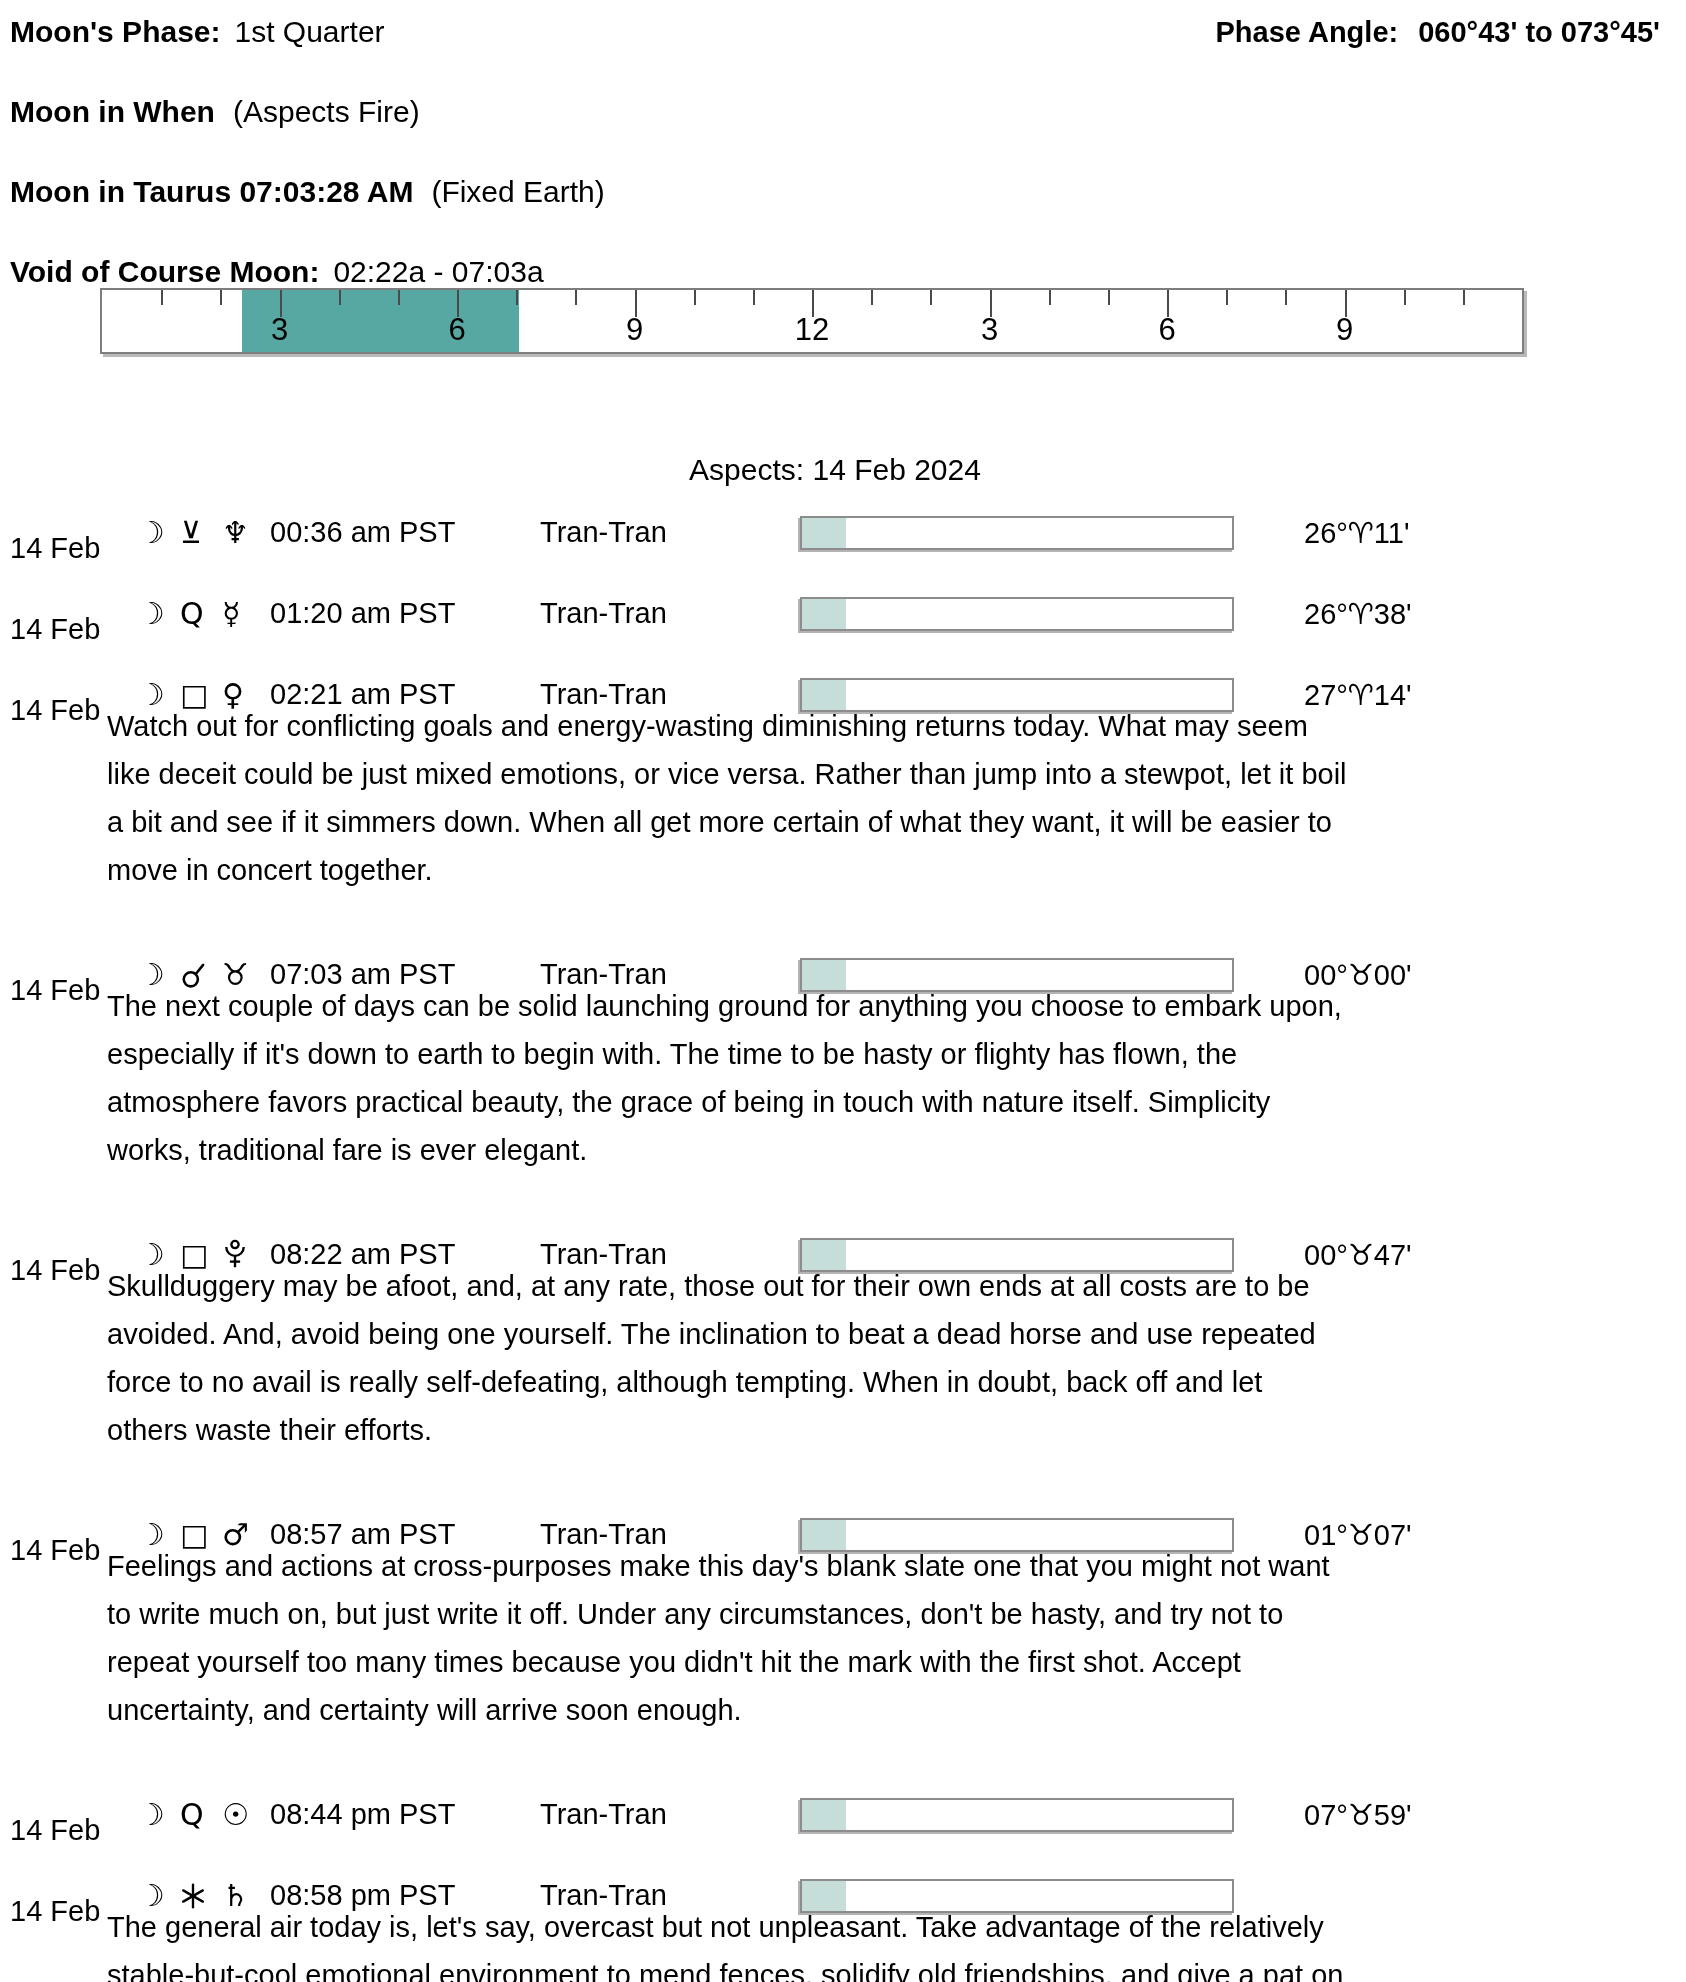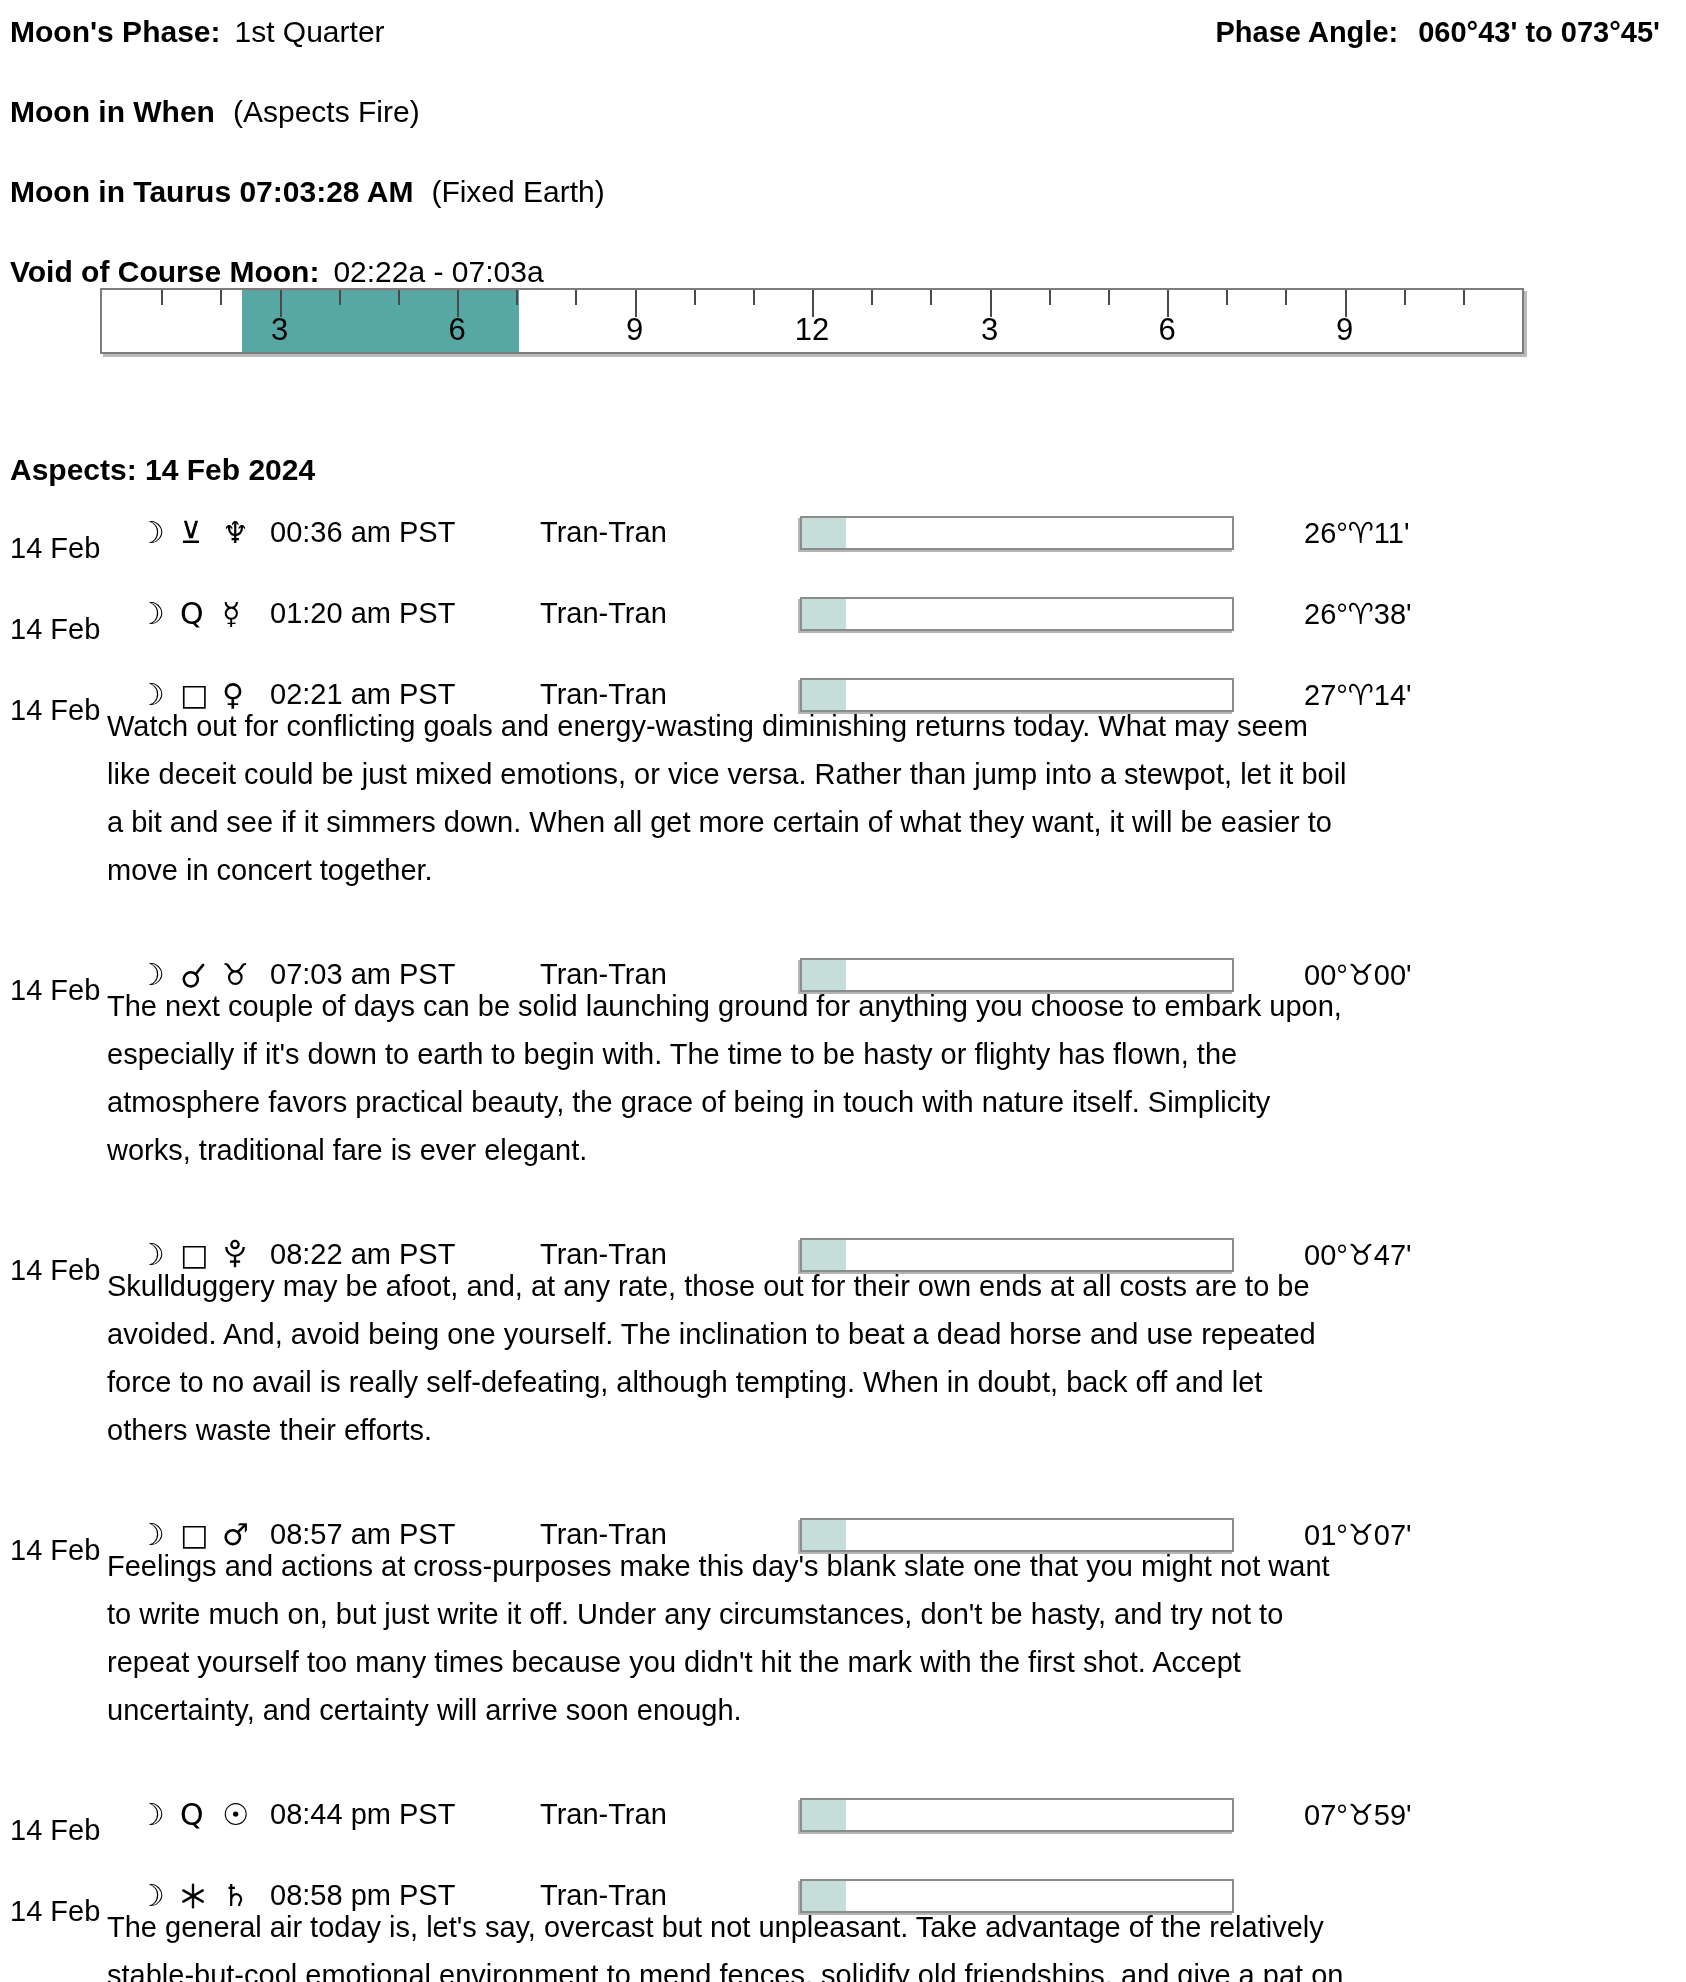--- a/index.html
+++ b/index.html
@@ -31,21 +31,21 @@
   .tick{position:absolute;top:0;width:2px;background:#4a4a4a;}
   .tick.minor{height:15px;}
   .tick.major{height:27px;}
   .tick-label{
     position:absolute;top:22px;transform:translateX(-50%);
     font-size:31px;color:#000;line-height:36px;
   }
 
   
   .aspects-title{
-    font-weight:bold;font-size:30px;
+    text-align:center;font-weight:normal;font-size:30px;
     margin:96px 0 10px 0;height:40px;line-height:40px;
   }
   .arow{margin-bottom:41px;}
   .arow.with-para{margin-bottom:48px;}
   #rows .arow:nth-child(8){margin-bottom:12px;}
   .row{
     display:grid;
     grid-template-columns:128px 42px 42px 48px 270px 260px 434px 1fr;
     align-items:center;height:40px;
   }

